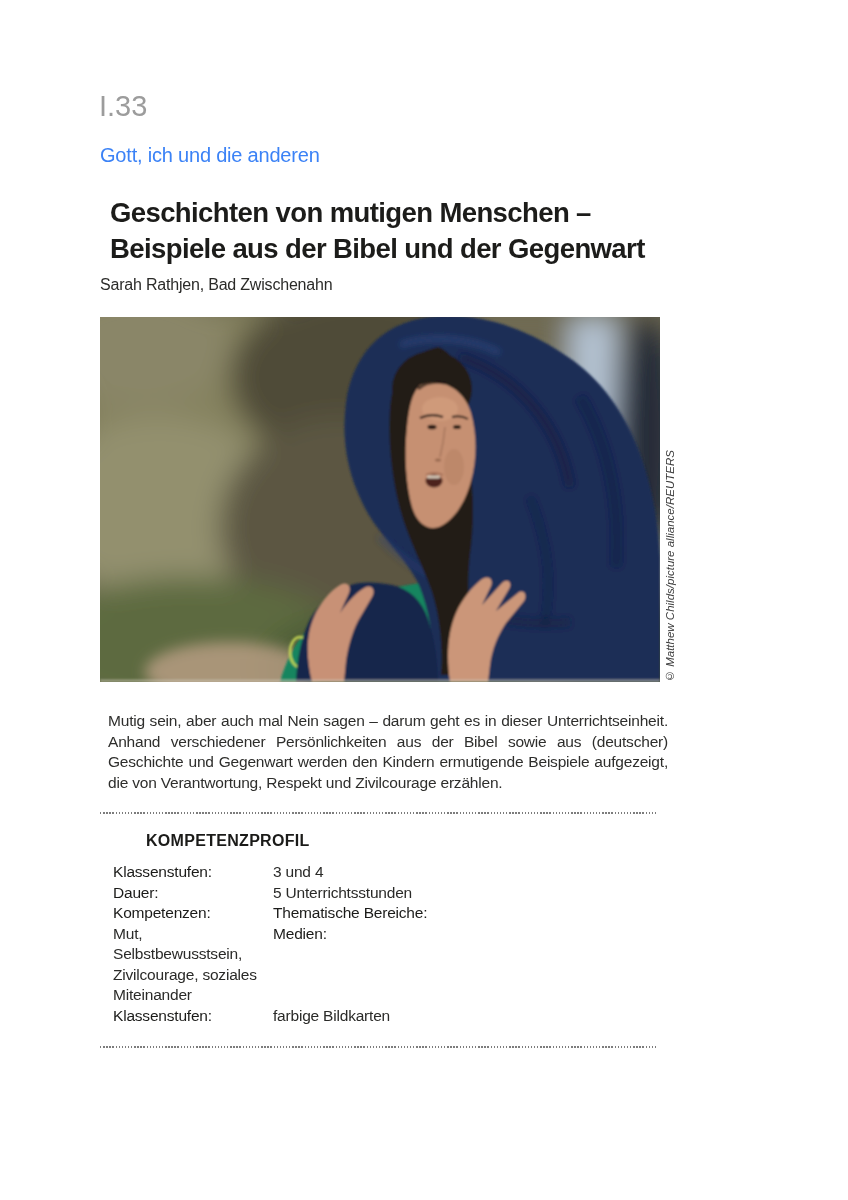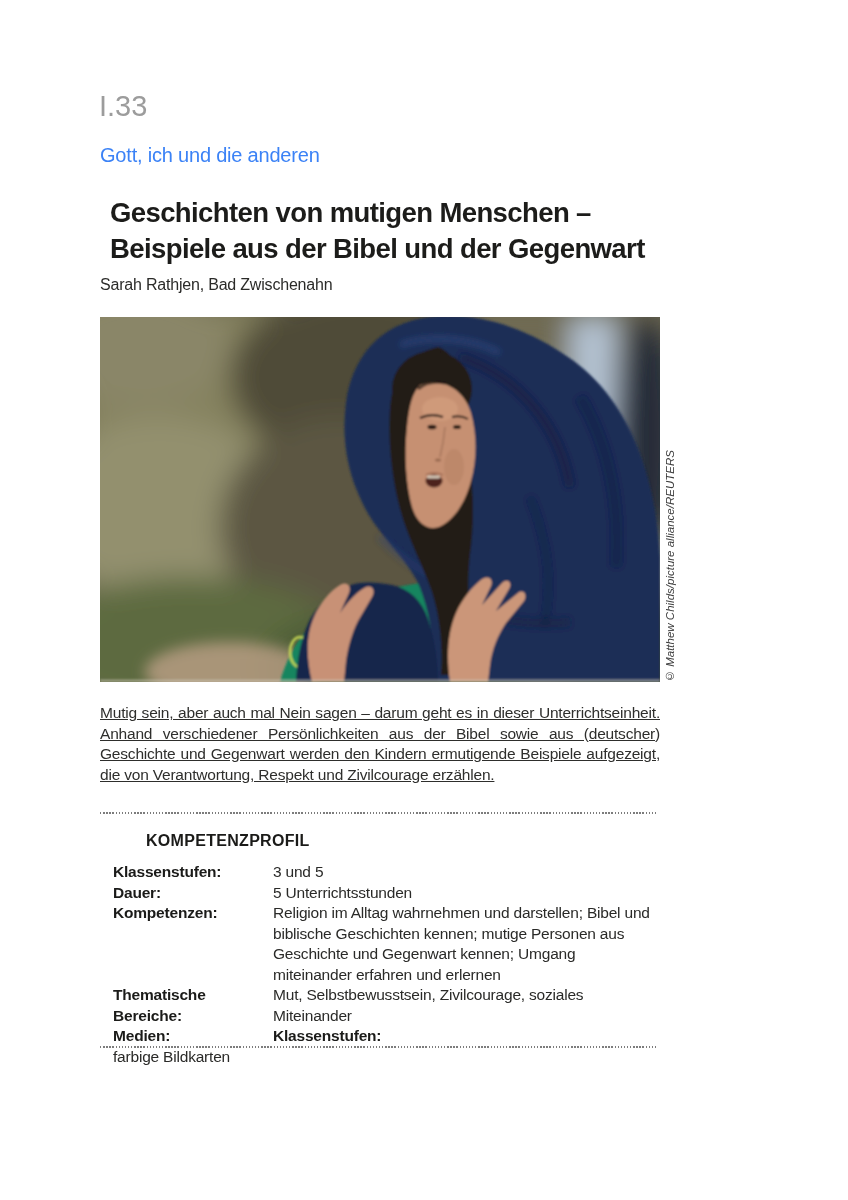--- a/index.html
+++ b/index.html
@@ -53,21 +53,21 @@
   .rule-bottom{top:1046px;}
   .profile-heading{
     position:absolute;left:113px;top:832px;
     font-size:16px;font-weight:700;letter-spacing:0.3px;color:#1b1b19;margin-left:33px;
   }
   .profile-rows{
     position:absolute;left:113px;top:862px;width:545px;
     display:grid;grid-template-columns:160px 385px;
     font-size:15.5px;line-height:20.5px;
   }
-  .profile-label{font-weight:700;color:#1b1b19;}
+  .profile-label{font-weight:400;color:#1b1b19;}
   .profile-value{color:#2a2a28;}
 </style>
 </head>
 <body>
 
 <div class="page">
 
   <div class="unit-code">I.33</div>
 
   <div class="series-title">Gott, ich und die anderen</div>
@@ -163,35 +163,34 @@
           <path d="M350,365 C346,338 348,315 356,296 C362,282 372,270 382,262 C388,258 394,262 391,269 L382,288 L402,266 C407,261 413,265 409,272 L396,294 L418,276 C423,272 428,277 424,284 L406,306 C398,318 392,332 390,348 L388,365 Z" fill="#cb9679"></path>
         </g>
 
         <rect x="0" y="362.5" width="560" height="2.5" fill="#cfcabc" opacity="0.55"></rect>
       </g>
     </svg>
   </div>
 
   <div class="photo-credit">© Matthew Childs/picture alliance/REUTERS</div>
 
-  <p class="intro-paragraph" style="margin:0;text-decoration:underline;">Mutig sein, aber auch mal Nein sagen – darum geht es in dieser Unterrichtseinheit. Anhand verschiedener Persönlichkeiten aus der Bibel sowie aus (deutscher) Geschichte und Gegenwart werden den Kindern ermutigende Beispiele aufgezeigt, die von Verantwortung, Respekt und Zivilcourage erzählen.</p>
+  <p class="intro-paragraph" style="margin:8px;">Mutig sein, aber auch mal Nein sagen – darum geht es in dieser Unterrichtseinheit. Anhand verschiedener Persönlichkeiten aus der Bibel sowie aus (deutscher) Geschichte und Gegenwart werden den Kindern ermutigende Beispiele aufgezeigt, die von Verantwortung, Respekt und Zivilcourage erzählen.</p>
 
   <div class="dotted-rule rule-top"></div>
 
   <div class="profile-heading">KOMPETENZPROFIL</div>
 
   <div class="profile-rows">
     <div class="profile-label">Klassenstufen:</div>
-    <div class="profile-value">3 und 5</div>
+    <div class="profile-value">3 und 4</div>
 
     <div class="profile-label">Dauer:</div>
     <div class="profile-value">5 Unterrichtsstunden</div>
 
     <div class="profile-label">Kompetenzen:</div>
-    <div class="profile-value">Religion im Alltag wahrnehmen und darstellen; Bibel und biblische Geschichten kennen; mutige Personen aus Geschichte und Gegenwart kennen; Umgang miteinander erfahren und erlernen</div>
 
     <div class="profile-label">Thematische Bereiche:</div>
     <div class="profile-value">Mut, Selbstbewusstsein, Zivilcourage, soziales Miteinander</div>
 
     <div class="profile-label">Medien:</div>
 
     <div class="profile-label">Klassenstufen:</div>
     <div class="profile-value">farbige Bildkarten</div>
   </div>
 

